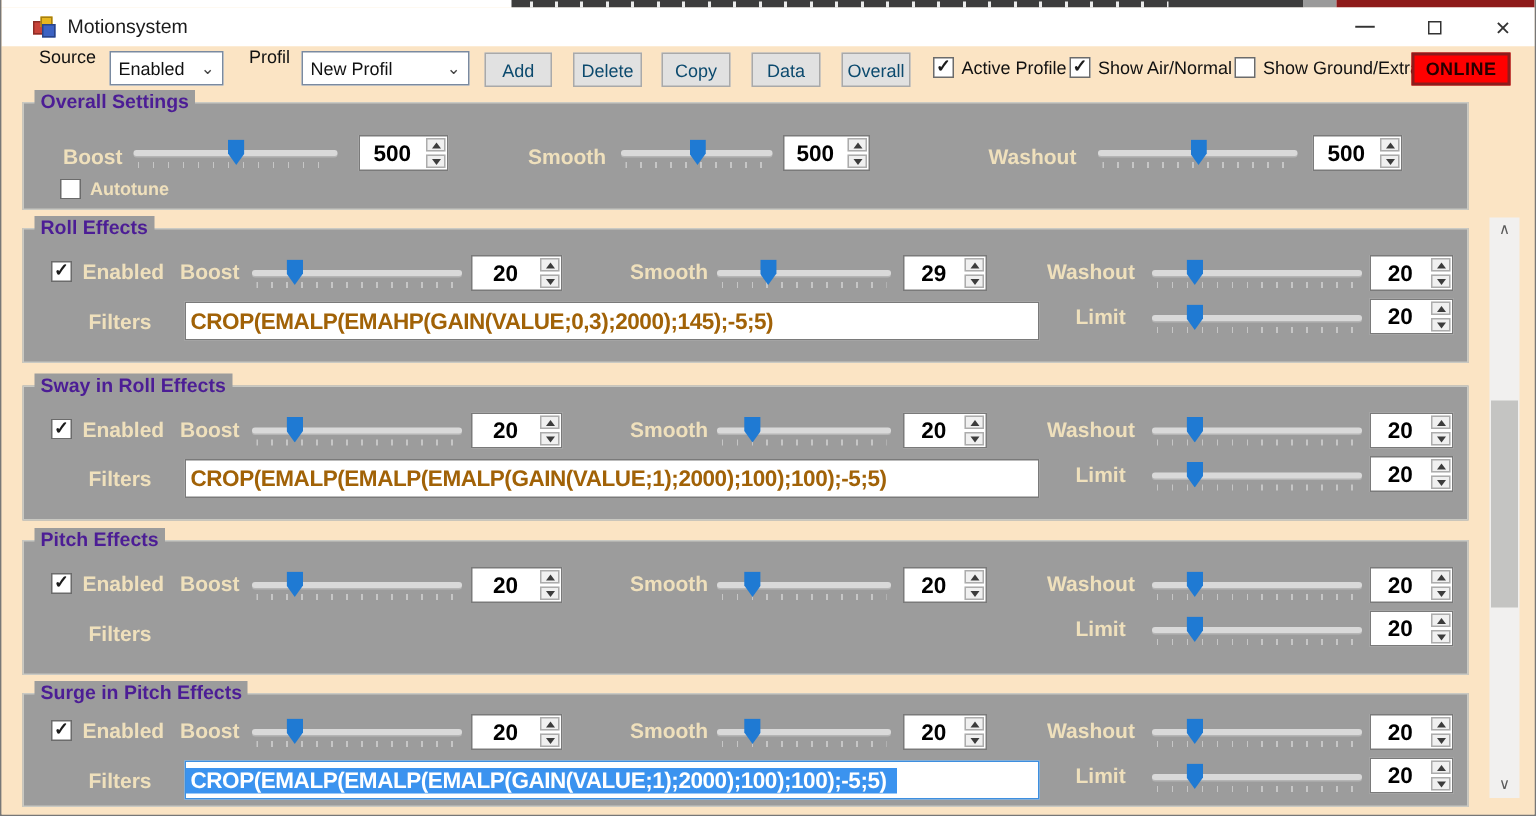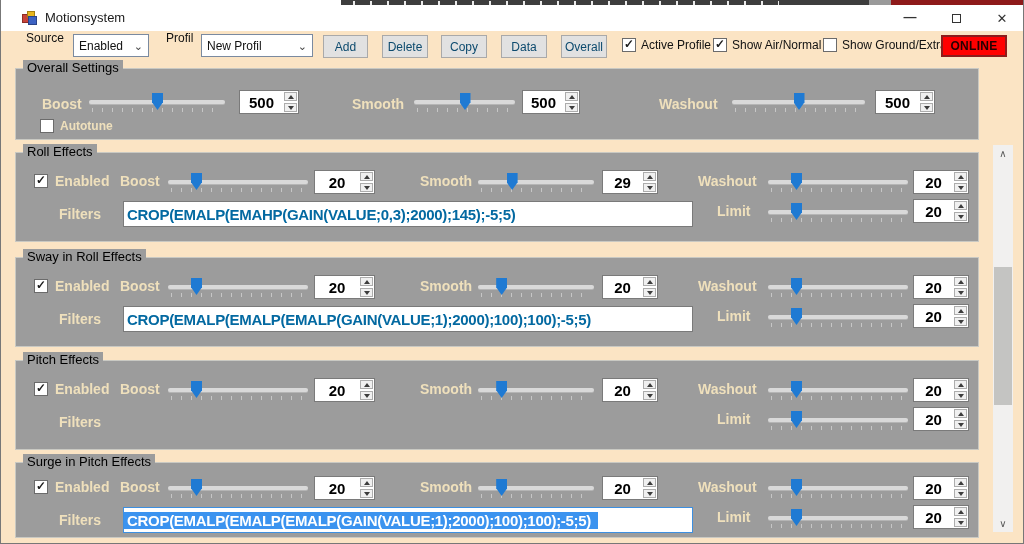--- a/index.html
+++ b/index.html
@@ -42,21 +42,21 @@
   .tc1{left:621px;} .tc2{left:712px;} .tc3{left:822px;}
   .cb{width:14px;height:14px;background:#fff;border:1px solid #6b6b6b;display:inline-flex;align-items:center;justify-content:center;flex:0 0 auto;}
   .cb .mark{display:none;color:#1c1c1c;font-weight:bold;font-size:12px;line-height:1;margin-top:-2px;}
   .cb.checked .mark{display:block;}
   .online{position:absolute;left:940px;top:4px;width:66px;height:22px;background:#ff0000;border:2px solid #8c1c1c;
     color:#260000;font-weight:bold;font-size:12px;display:flex;align-items:center;justify-content:center;letter-spacing:.3px;}
 
   
   .client{position:absolute;top:62px;left:0;width:1024px;height:482px;background:#fbe4c4;}
   .section{position:absolute;left:14px;width:964px;background:#9c9c9c;border:1px solid #c9c9c3;}
-  .gb-title{position:absolute;top:-9px;left:7px;background:#9c9c9c;padding:0 4px;color:#000000;font-weight:normal;font-size:13px;white-space:nowrap;}
+  .gb-title{position:absolute;top:-9px;left:7px;background:#9c9c9c;padding:0 4px;color:#4c1d95;font-weight:bold;font-size:13px;white-space:nowrap;}
   .lbl{position:absolute;color:#efe0bc;font-weight:bold;font-size:14px;white-space:nowrap;}
 
   
   .slider{position:absolute;height:24px;}
   .slider .track{position:absolute;top:9px;left:0;right:0;height:4px;background:#d9d9d9;border-radius:2px;box-shadow:0 1px 0 #b5b5b5;}
   .slider .ticks{position:absolute;top:17px;left:3px;right:3px;height:4px;
     background:repeating-linear-gradient(90deg,#c6c6c6 0 1px,transparent 1px 10px);}
   .slider .thumb{position:absolute;top:2px;width:11px;height:17px;margin-left:-5px;background:#1f7ad3;
     clip-path:polygon(0 0,100% 0,100% 55%,50% 100%,0 55%);}
 
@@ -64,21 +64,21 @@
   .spin{position:absolute;height:24px;background:#fff;border:1px solid #7a7a7a;display:flex;}
   .spin .num{flex:1;font-weight:bold;font-size:15px;color:#000;display:flex;align-items:center;justify-content:center;}
   .spin .updn{width:15px;display:flex;flex-direction:column;}
   .spin .ud{flex:1;background:#f0f0f0;border:1px solid #acacac;margin:1px 1px;display:flex;align-items:center;justify-content:center;}
   .spin .ud i{display:block;width:0;height:0;border:3px solid transparent;}
   .spin .ud.up i{border-bottom:4px solid #3c3c3c;margin-top:-3px;}
   .spin .ud.dn i{border-top:4px solid #3c3c3c;margin-bottom:-3px;}
 
   
   .textbox{position:absolute;height:26px;background:#fff;border:1px solid #7a7a7a;display:flex;align-items:center;overflow:hidden;}
-  .textbox .ftext{font-weight:bold;font-size:15px;letter-spacing:-0.3px;color:#0369a1;padding-left:3px;white-space:nowrap;}
+  .textbox .ftext{font-weight:bold;font-size:15px;letter-spacing:-0.3px;color:#a16207;padding-left:3px;white-space:nowrap;}
   .textbox.selected{border:1px solid #3d8fe0;}
   .textbox.selected .ftext{background:#3b93ef;color:#fff;padding-right:7px;}
 
   
   .sec-overall{top:6px;height:72px;}
   .ov-boost-lbl{left:26px;top:27px;} .ov-smooth-lbl{left:336px;top:27px;} .ov-wash-lbl{left:643px;top:27px;}
   .ov-s1{left:73px;top:22px;width:136px;} .ov-s2{left:398px;top:22px;width:101px;} .ov-s3{left:716px;top:22px;width:133px;}
   .ov-sp1{left:223px;top:21px;width:60px;} .ov-sp2{left:506px;top:21px;width:58px;} .ov-sp3{left:859px;top:21px;width:60px;}
   .ov-autotune{position:absolute;left:24px;top:50px;display:flex;align-items:center;gap:6px;}
   .ov-autotune .atlbl{color:#efe0bc;font-weight:bold;font-size:12px;}

